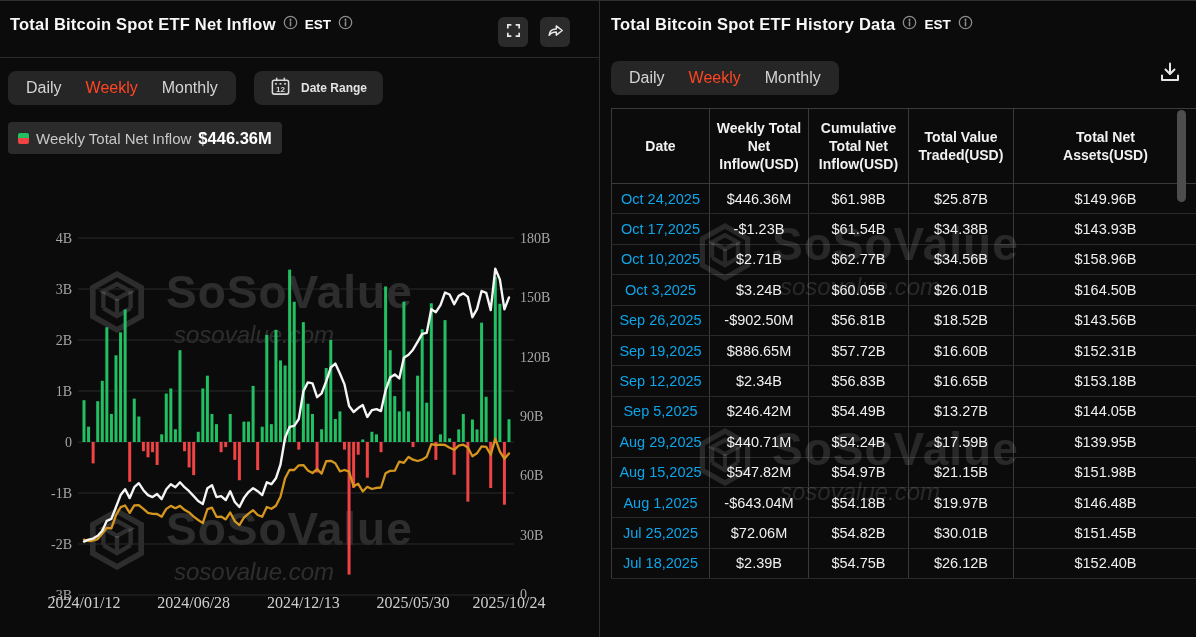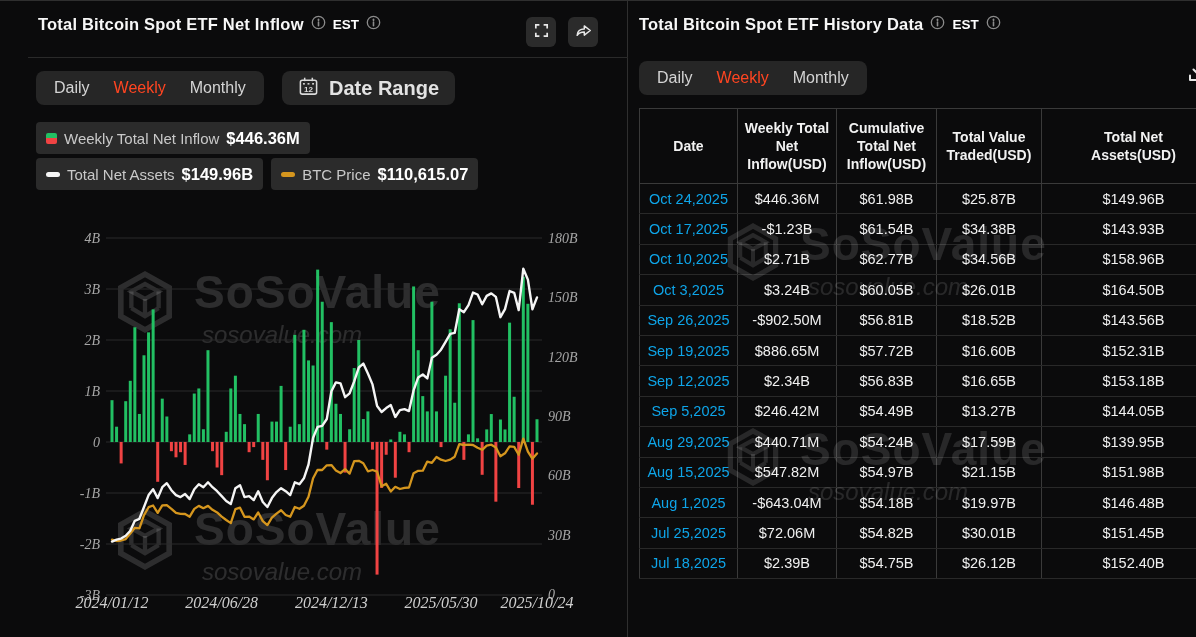--- a/index.html
+++ b/index.html
@@ -1,51 +1,51 @@
 <!DOCTYPE html>
 <html><head>
 <meta charset="utf-8">
 <style>
   html,body{margin:0;padding:0;background:#000;}
   *{box-sizing:border-box;}
   .app{position:relative;width:1196px;height:637px;background:#0b0b0c;overflow:hidden;
        font-family:"Liberation Sans",sans-serif;color:#ededed;border-top:1px solid #2f2f2f;}
-  .panel{position:absolute;top:0;height:637px;background:#0b0b0c;margin-left:28px;}
+  .panel{position:absolute;top:0;height:637px;background:#0b0b0c;}
   .panel-left{left:0;width:600px;border-right:1px solid #2f2f2f;}
   .panel-right{left:601px;width:595px;}
 
   
   .title-row{position:absolute;top:14px;left:10px;display:flex;align-items:center;gap:7px;}
   .panel-title{font-size:16.5px;font-weight:bold;color:#f7f7f7;letter-spacing:.2px;}
   .est{font-size:13.5px;font-weight:bold;color:#fff;}
   .iconbtn{position:absolute;width:30px;height:30px;background:#2b2b2b;border-radius:6px;
            display:flex;align-items:center;justify-content:center;cursor:pointer;}
   .hdr-divider{position:absolute;top:56px;left:0;width:600px;height:1px;background:#2a2a2a;}
 
   
   .tabgroup{position:absolute;height:34px;background:#262626;border-radius:8px;
             display:flex;align-items:center;padding:0 6px;}
   .tab{padding:4px 12px;font-size:16px;color:#d4d4d4;cursor:pointer;white-space:nowrap;}
   .tab.active{color:#ff4521;}
   .daterange{position:absolute;left:254px;top:70px;height:34px;background:#262626;border-radius:8px;
              display:flex;align-items:center;gap:10px;padding:8px 16px;cursor:pointer;justify-content:space-between;}
-  .daterange-label{font-size:20px;font-weight:bold;color:#e3e3e3;}
+  .daterange-label{font-size:12px;font-weight:bold;color:#e3e3e3;}
 
   
   .legend-row{position:absolute;left:8px;display:flex;gap:8px;}
   .pill{display:inline-flex;align-items:center;gap:7px;background:#2b2b2b;border-radius:4px;
         padding:16px 10px;height:29px;cursor:pointer;}
   .pill-label{font-size:15px;color:#c9c9c9;white-space:nowrap;}
   .pill-value{font-size:16.5px;font-weight:bold;color:#fff;white-space:nowrap;}
   .chip-bar{width:11px;height:11px;border-radius:2px;overflow:hidden;display:flex;flex-direction:column;}
   .chip-bar i{flex:1;}
   .chip-line{width:14px;height:5px;border-radius:3px;}
 
   
-  .chart-wrap{position:absolute;left:0;top:195px;width:544px;height:442px;font-style:italic;}
+  .chart-wrap{position:absolute;left:0;top:195px;width:544px;height:442px;}
   svg text.ax{font-family:"Liberation Serif",serif;font-size:14px;fill:#a6a6a6;}
   svg text.xl{font-family:"Liberation Serif",serif;font-size:16px;fill:#cfcfcf;}
 
   
   .wm{position:absolute;display:flex;align-items:flex-start;gap:18px;pointer-events:none;z-index:1;}
   .wm .wm-brand{font-weight:bold;letter-spacing:1px;line-height:1;}
   .wm .wm-domain{font-style:italic;line-height:1;display:block;margin-top:8px;margin-left:8px;}
   .wm-chart{color:rgba(255,255,255,0.14);}
   .wm-table{color:rgba(255,255,255,0.12);z-index:3;}
   .wm-chart .wm-brand{font-size:46px;} .wm-chart .wm-domain{font-size:24px;}
@@ -134,32 +134,20 @@
     </div>
 
     <div class="legend-row" style="top:121px;">
       <span class="pill">
         <span class="chip-bar">
             <i style="background:#22c063;"></i>
             <i style="background:#f04343;"></i>
           </span>
         <span class="pill-label">Weekly Total Net Inflow</span>
         <span class="pill-value">$446.36M</span>
-      </span>
-    </div>
-    <div class="legend-row" style="top:157px;">
-      <span class="pill">
-        <span class="chip-line" style="background:#f5f5f5;"></span>
-        <span class="pill-label">Total Net Assets</span>
-        <span class="pill-value">$149.96B</span>
-      </span>
-      <span class="pill">
-        <span class="chip-line" style="background:#d5961e;"></span>
-        <span class="pill-label">BTC Price</span>
-        <span class="pill-value">$110,615.07</span>
       </span>
     </div>
 
     <div class="wm wm-chart" style="left:86px;top:268px;">
       <svg width="62" height="66" viewBox="0 0 100 100" fill="none" stroke="currentColor" stroke-width="9">
         <path d="M50 5 L89 27 V73 L50 95 L11 73 V27 Z"></path>
         <path d="M28 33 L50 21 L72 33 L50 45 Z" stroke-width="7"></path>
         <path d="M28 33 V60 M50 45 V73 M72 33 V60 M28 60 L50 73 L72 60" stroke-width="7"></path>
       </svg>
       <span><span class="wm-brand">SoSoValue</span>

